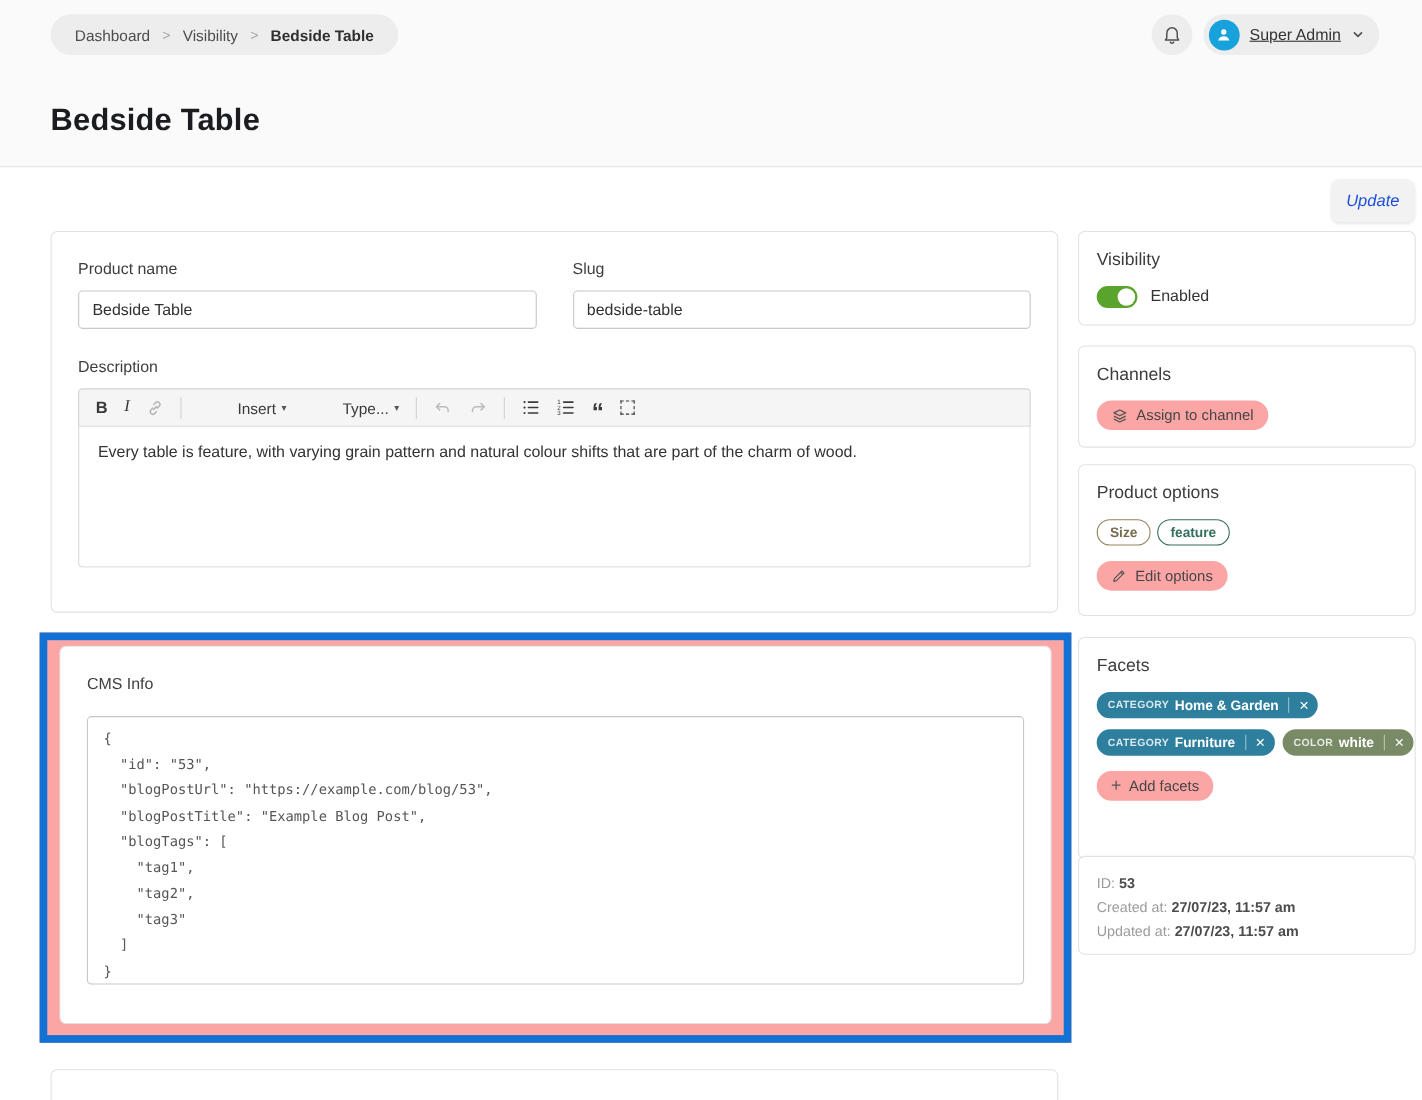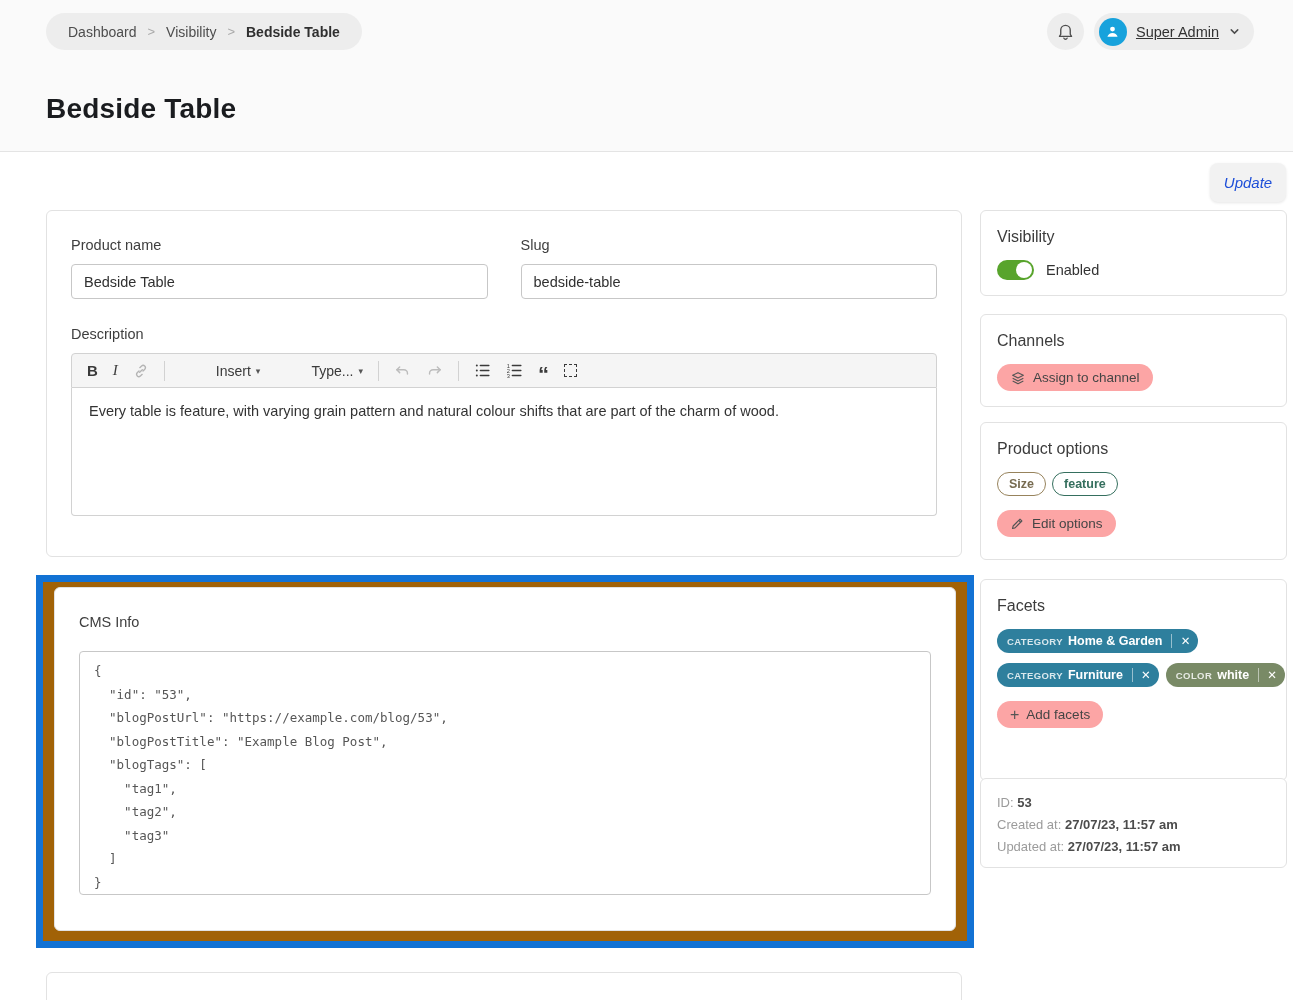--- a/index.html
+++ b/index.html
@@ -59,21 +59,21 @@
   .tb-dd { gap:5px; color:#3a3a3a;margin-left:36px; }
   .tb-caret { font-size:9px; color:#555; }
   .tb-sep { width:1px; height:20px; background:#d2d2d2; }
   .tb-quote { font-size:22px; font-weight:700; line-height:10px; padding-top:9px; }
   .tb-square { width:13px; height:13px; border:1.6px dashed #3a3a3a; }
   .editor-body { border:1px solid #d2d2d2; border-top:none; border-radius:0 0 4px 4px;
     height:128px; padding:15px 17px; font-size:14.5px; color:#333; background:#fff; }
 
   
   .cms-highlight { position:absolute; left:36px; top:575px; width:938px; height:373px;
-    border:7px solid #1272d4; background:#a16207; padding:5px 11px 10px; }
+    border:7px solid #1272d4; background:#fca5a5; padding:5px 11px 10px; }
   .cms-card { width:100%; height:100%; border:1px solid #e2e2e2; border-radius:6px;
     background:#fff; padding:26px 24px; }
   .cms-code { margin-top:21px; width:100%; height:244px; border:1px solid #c7c7c7;
     border-radius:4px; padding:7px 14px; font-family:"DejaVu Sans Mono", monospace;
     font-size:12.5px; line-height:23.5px; color:#565656; white-space:pre; overflow:hidden; }
 
   .card-bottom { left:46px; top:972px; width:916px; height:60px; }
 
   
   .side-card { left:980px; width:307px; padding:17px 16px; }

